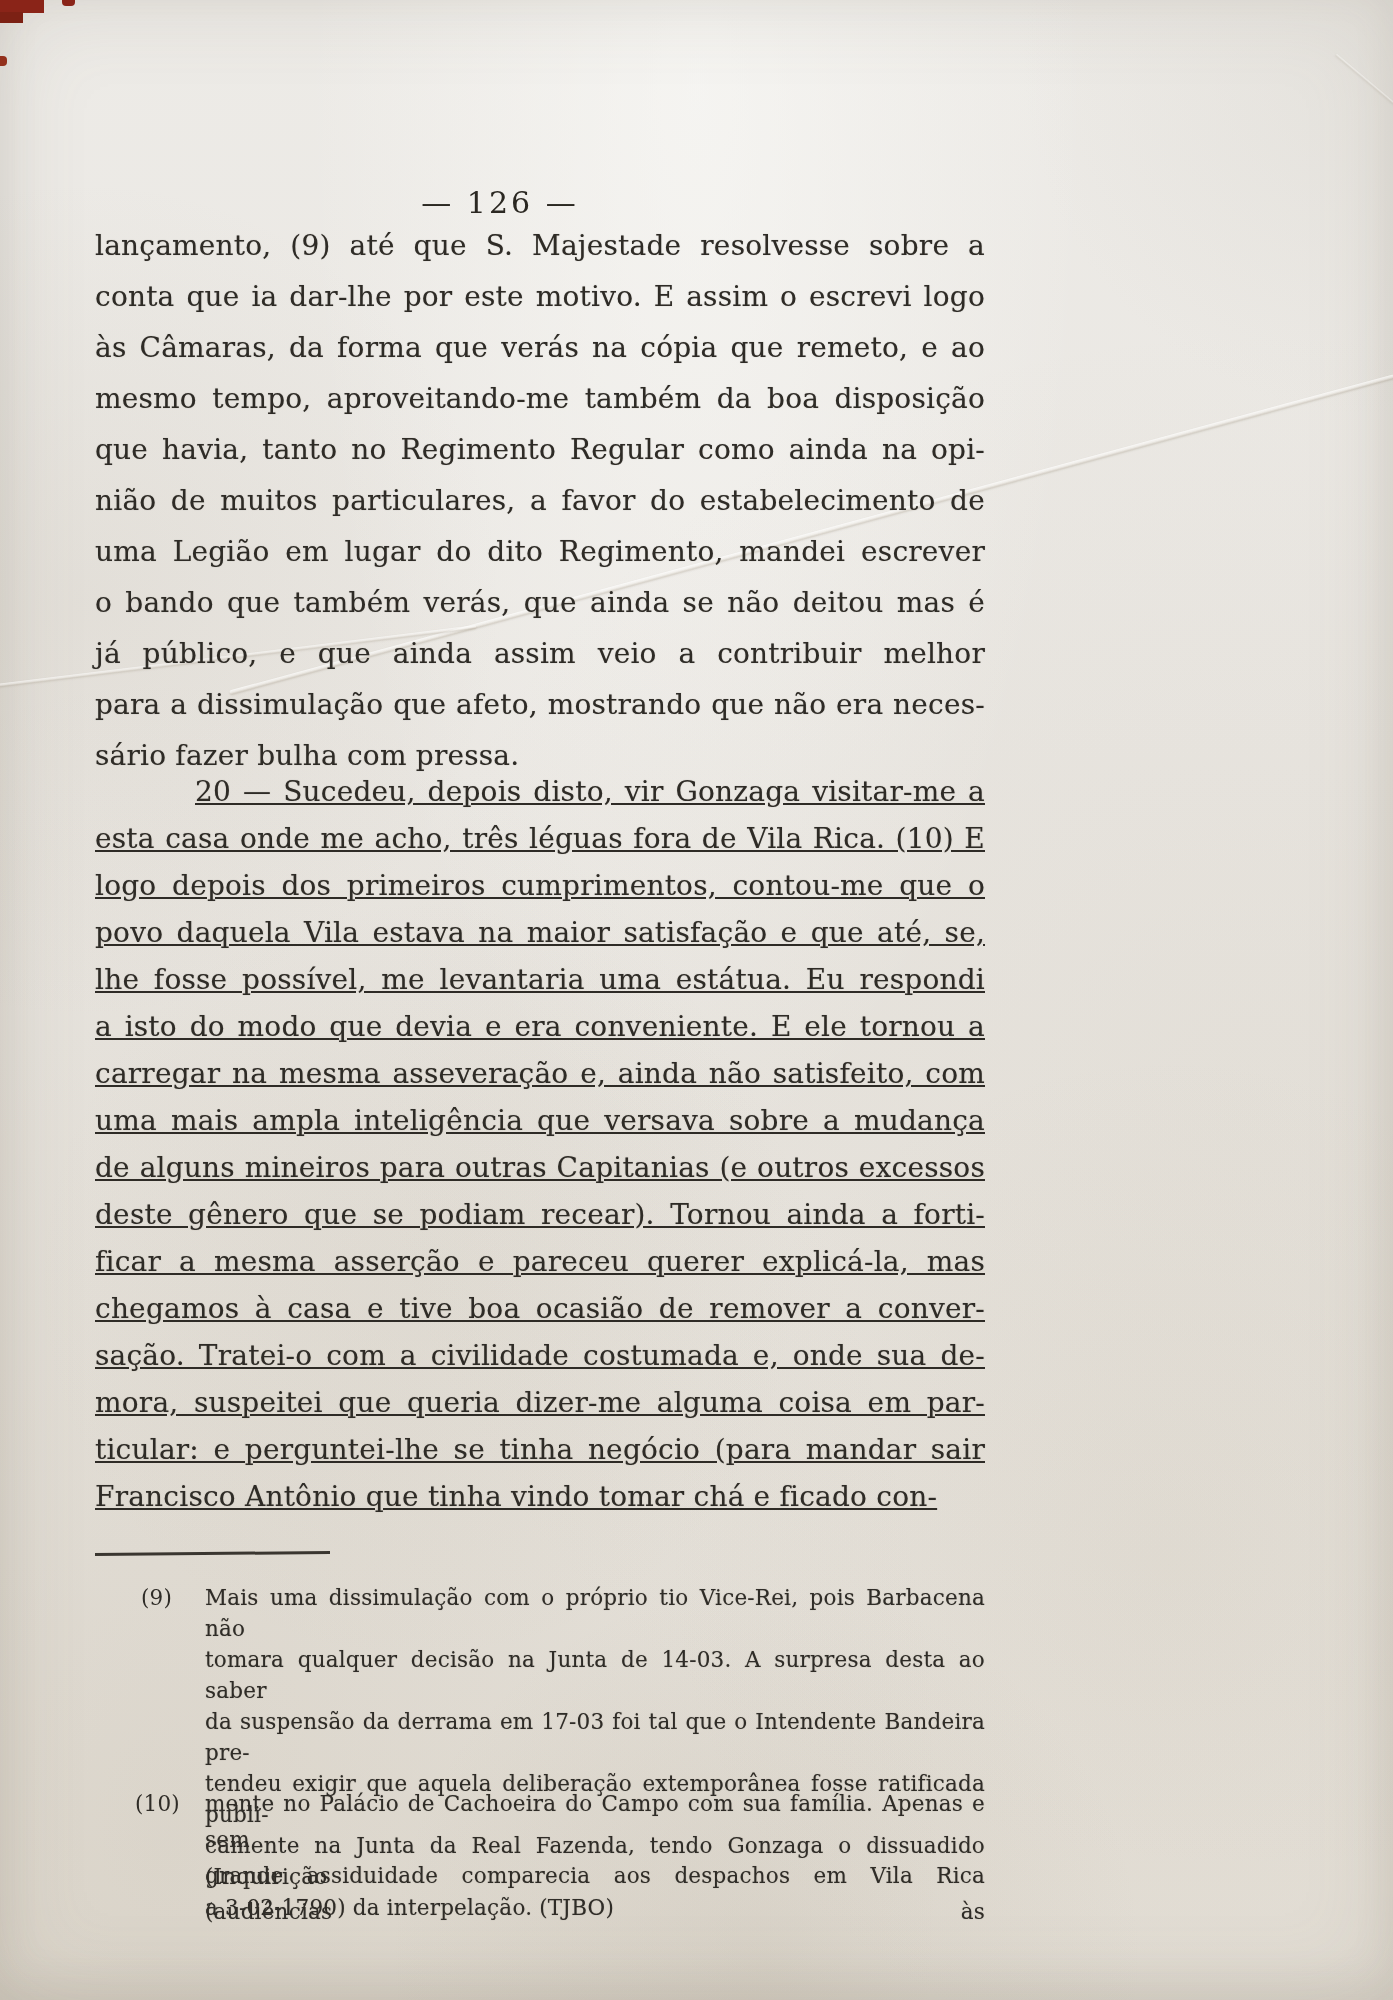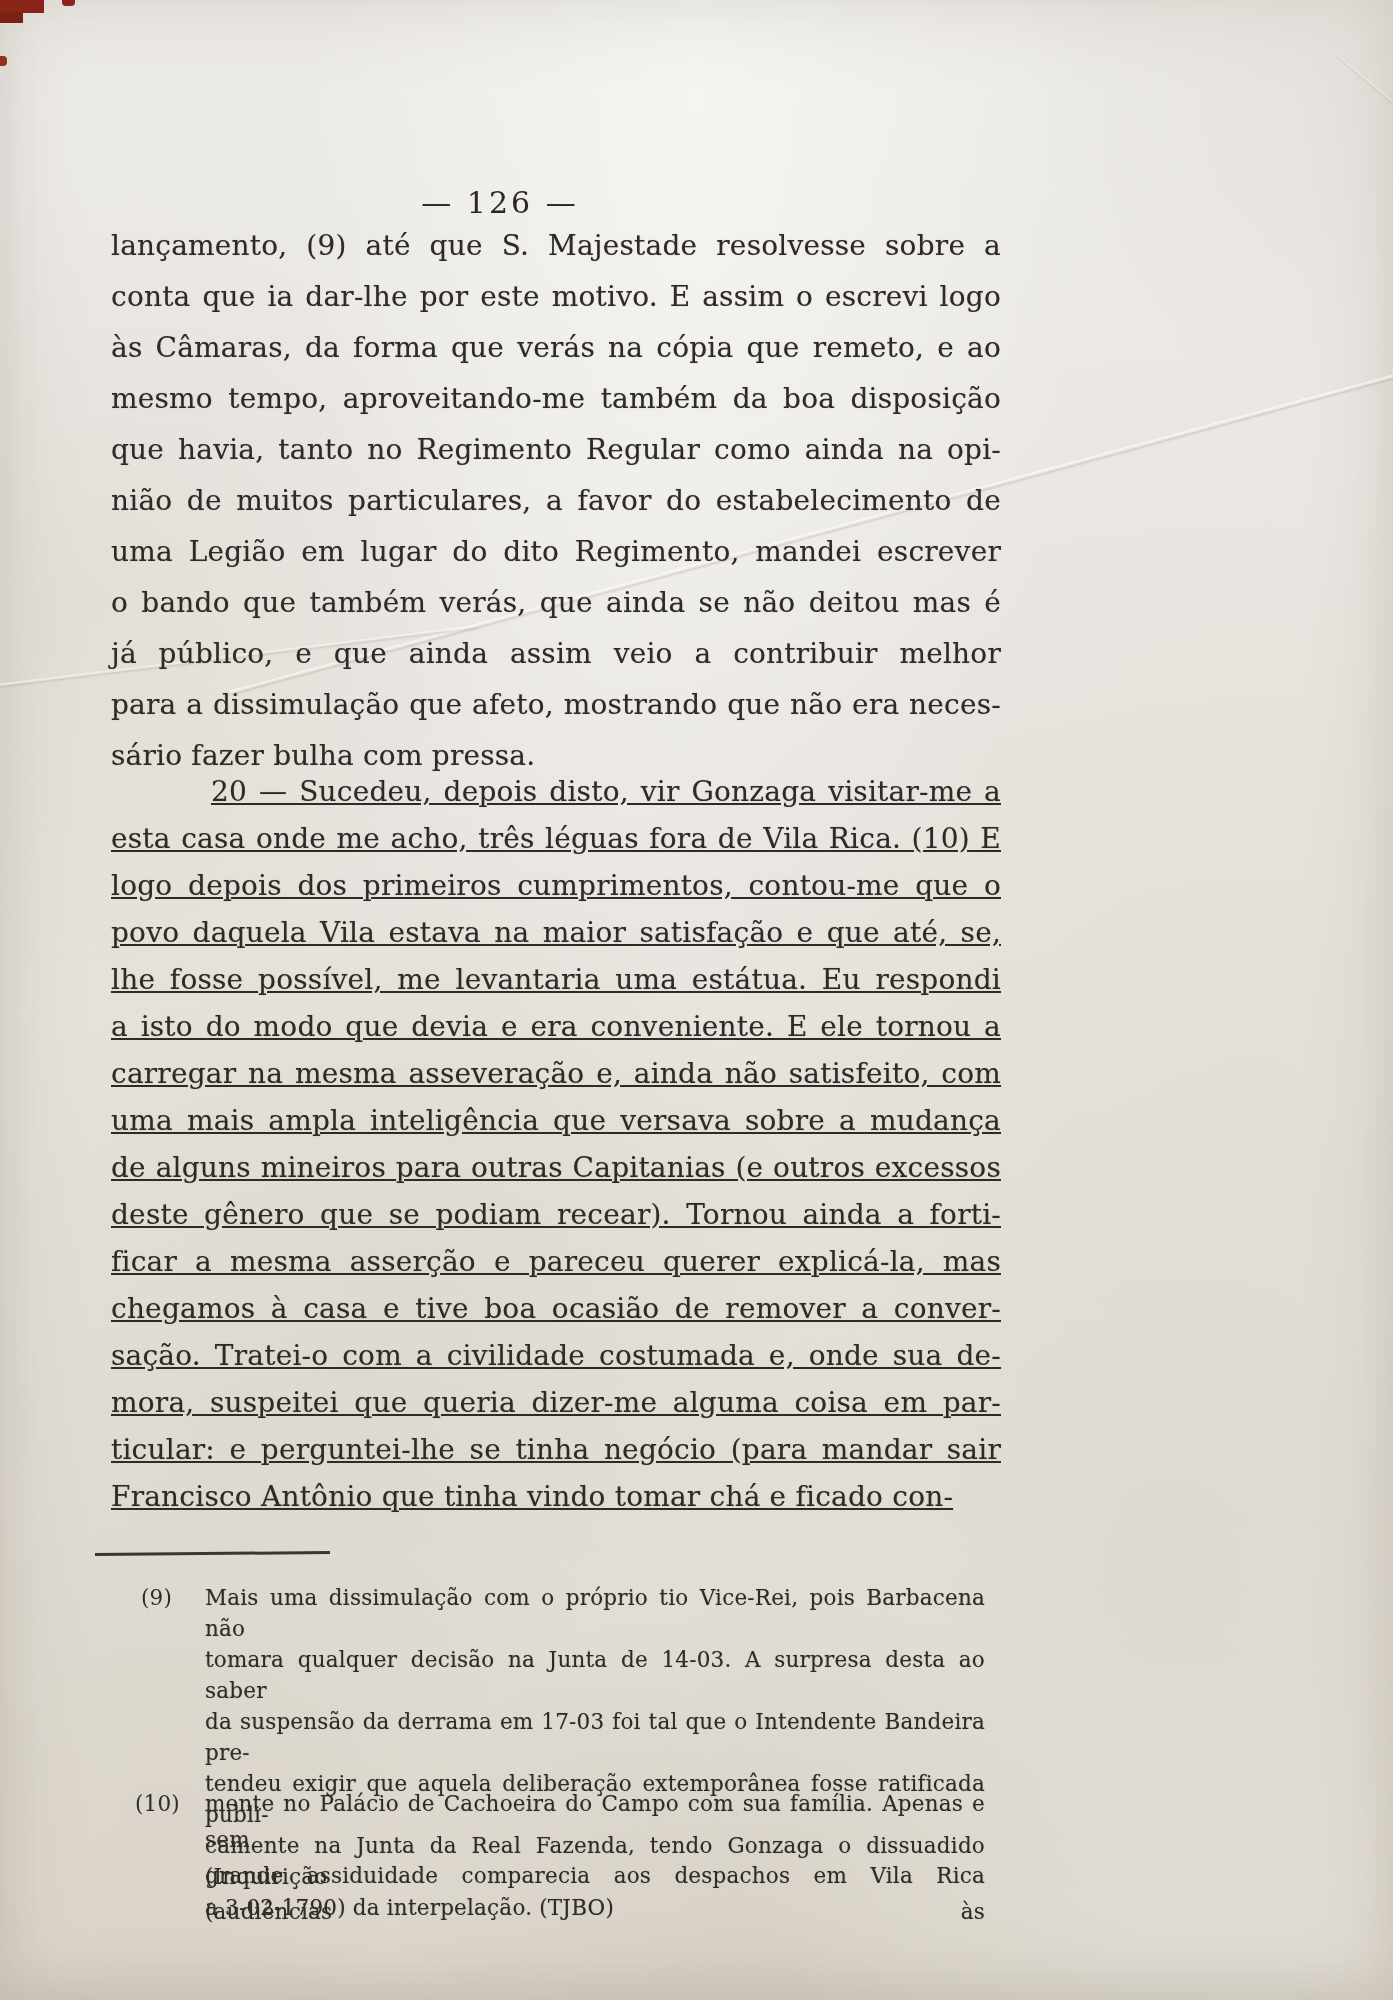--- a/index.html
+++ b/index.html
@@ -39,21 +39,21 @@
   }
   .crease-main { left:208px; top:528px; width:1240px; height:4px; transform:rotate(-15.2deg); opacity:.85; }
   .crease-left { left:-12px; top:655px; width:490px; height:3px; transform:rotate(-7deg); opacity:.7; }
   .crease-tr   { left:1322px; top:92px; width:120px; height:2px; transform:rotate(40deg); opacity:.5; }
   
   .page-number {
     position:absolute; left:55px; top:150px; width:890px;
     text-align:center; font-size:30px; line-height:34px;
     font-weight:normal; letter-spacing:3px; color:#2b2822;margin-top:36px;
   }
-  .body-block { position:absolute; left:95px; width:890px; font-size:28px; letter-spacing:0.2px;margin-left:16px; }
+  .body-block { position:absolute; left:95px; width:890px; font-size:28px; letter-spacing:0.2px; }
   .para-1 { top:220px;  line-height:51px; }
   .para-2 { top:768px;  line-height:47px;text-decoration:underline; }
   .para-2 .jline:first-child { text-indent:100px; }
   .jline { text-align:justify; text-align-last:justify; white-space:normal;
            text-shadow:0 0 1px rgba(52,48,40,0.35); }
   .jline.last { text-align-last:left; }
   .footnote-rule { position:absolute; left:95px; top:1552px; width:235px; height:3px;
                    background:#3a3630; transform:rotate(-0.5deg); }
   .footnote { position:absolute; left:205px; width:780px; font-size:21.5px;
               letter-spacing:0.2px; color:#2f2c27; }

